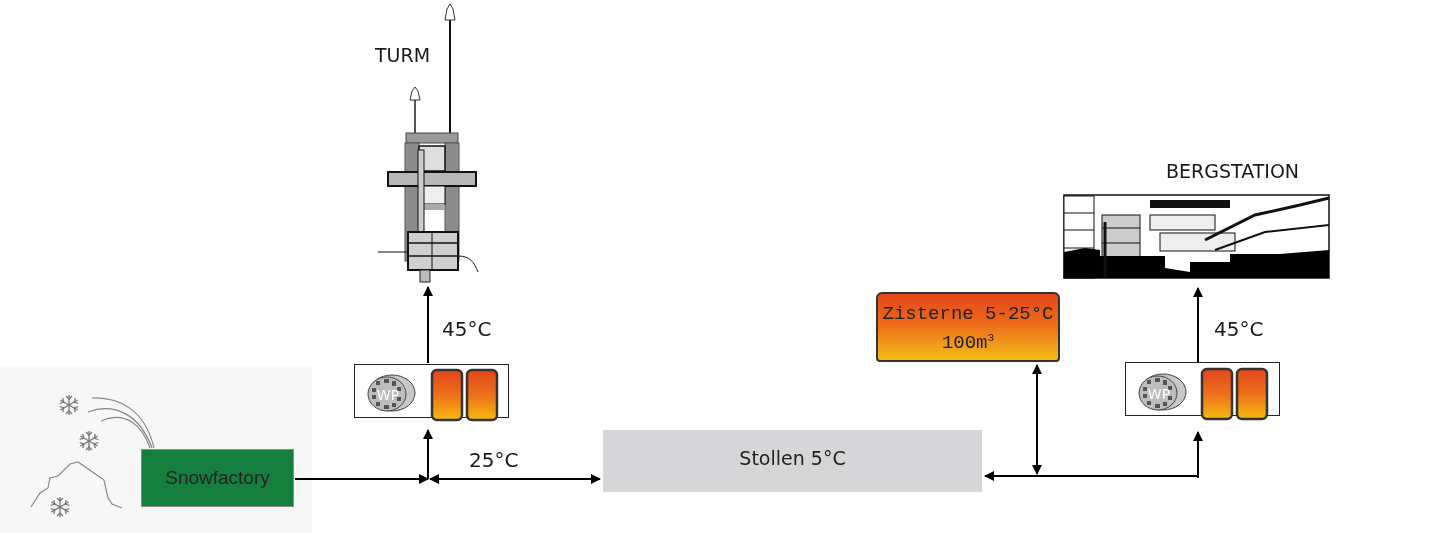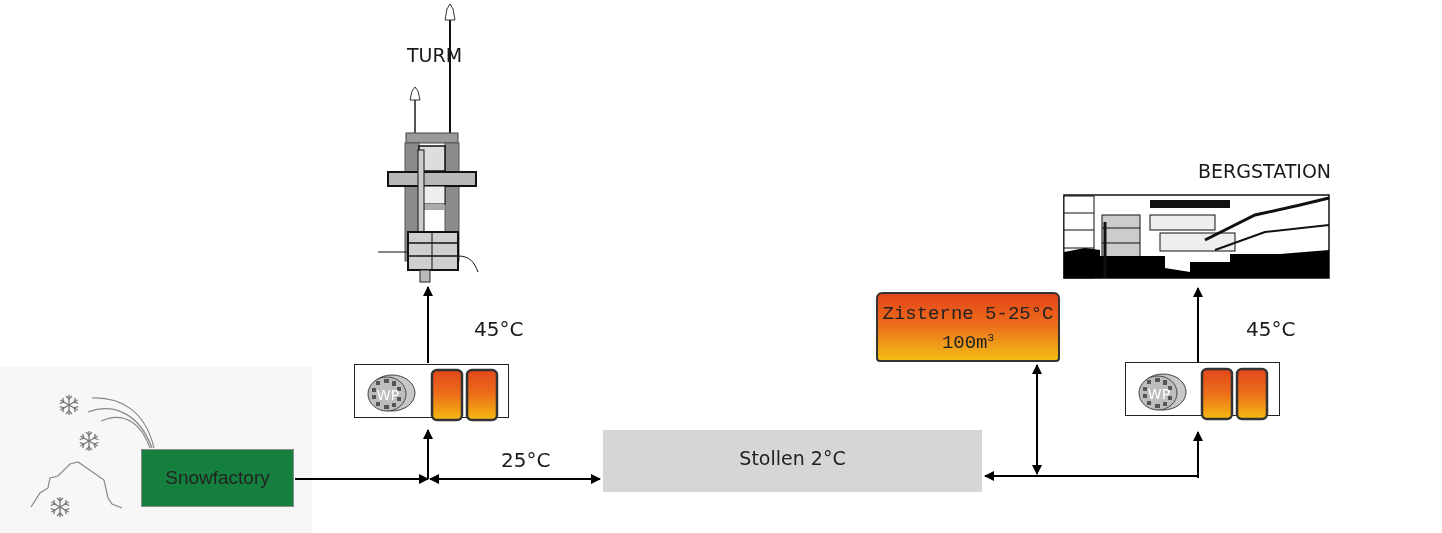--- a/index.html
+++ b/index.html
@@ -1,18 +1,18 @@
 <!DOCTYPE html>
 <html><head>
 <meta charset="utf-8">
 <style>
   html, body { margin:0; padding:0; background:#ffffff; }
   body { width:1442px; height:533px; position:relative; overflow:hidden; font-family:"DejaVu Sans", sans-serif; }
   #stage { position:absolute; left:0; top:0; width:1442px; height:533px; }
-  .lbl { position:absolute; color:#1a1a1a; font-family:"Liberation Sans", sans-serif; white-space:nowrap;margin-left:32px; }
+  .lbl { position:absolute; color:#1a1a1a; font-family:"Liberation Sans", sans-serif; white-space:nowrap; }
   .snow-bg { position:absolute; left:0; top:367px; width:312px; height:166px; background:#f7f7f7; }
   .snowfactory-box { position:absolute; left:141px; top:449px; width:153px; height:58px; border:1.5px solid #8a8a8a; background:#15803d; box-sizing:border-box; display:flex; align-items:center; justify-content:center; font-size:19px; font-family:Liberation Sans, sans-serif; color:#222; }
   .wp-box { position:absolute; width:155px; height:54px; border:1px solid #222; background:#fff; box-sizing:border-box; }
   .stollen { position:absolute; left:603px; top:430px; width:379px; height:62px; background:#d6d6d8; }
   .stollen-label { position:absolute; left:0; right:0; top:17px; text-align:center; font-size:19px; font-family:"DejaVu Sans", sans-serif; color:#222; }
   .zisterne { position:absolute; left:876px; top:292px; width:184px; height:70px; border:2px solid #333; border-radius:6px 6px 4px 4px; box-sizing:border-box;
               background:linear-gradient(to bottom, #e3461a 0%, #ec6a1a 45%, #f0a01a 80%, #f5bb10 100%); text-align:center; color:#222; font-family:Liberation Mono, monospace; font-size:19px; line-height:24px; padding-top:8px; }
   .zisterne sup { font-size:11px; }
   svg text { font-family:"DejaVu Sans", sans-serif; }
 </style>
@@ -137,21 +137,21 @@
   <div class="lbl" style="left:1166px;top:160px;font-size:19px;font-family:'DejaVu Sans',sans-serif;">BERGSTATION</div>
   <div class="lbl" style="left:442px;top:317px;font-size:20px;font-family:'DejaVu Sans',sans-serif;">45°C</div>
   <div class="lbl" style="left:1214px;top:317px;font-size:20px;font-family:'DejaVu Sans',sans-serif;">45°C</div>
   <div class="lbl" style="left:469px;top:448px;font-size:20px;font-family:'DejaVu Sans',sans-serif;">25°C</div>
 
   <div class="snowfactory-box">
     <span>Snowfactory</span>
   </div>
 
   <div class="stollen">
-    <div class="stollen-label">Stollen 2°C</div>
+    <div class="stollen-label">Stollen 5°C</div>
   </div>
 
   <div class="zisterne">
     <div>Zisterne 5-25°C</div>
     <div><span>100m</span><sup>3</sup></div>
   </div>
 
   <div class="wp-box" style="left:354px;top:364px;">
     <svg width="155" height="58" style="position:absolute;left:0;top:0;">
       <g transform="translate(10,8)">

